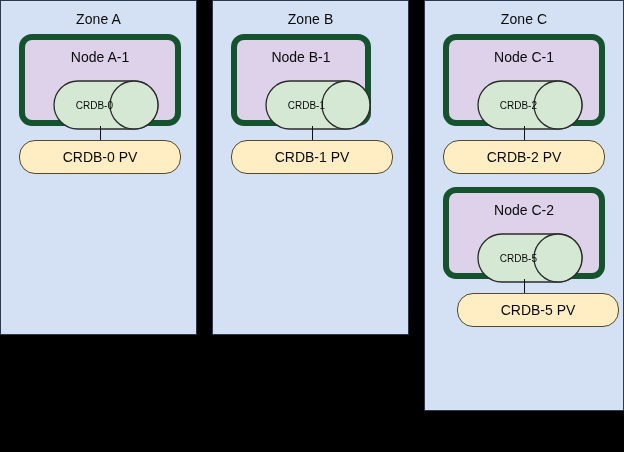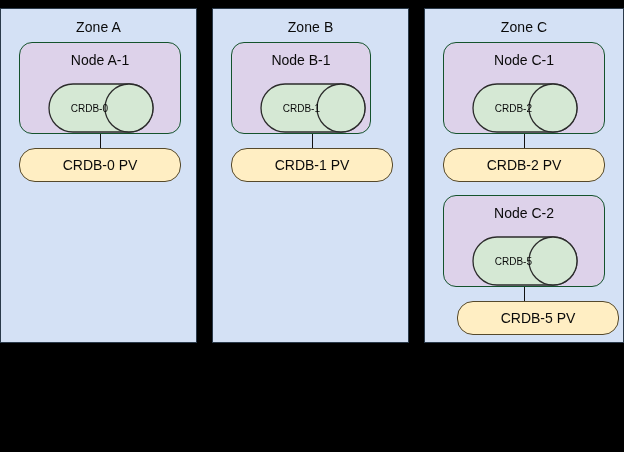--- a/index.html
+++ b/index.html
@@ -22,38 +22,37 @@
     height: 452px;
     background: #000000;
   }
 
   
   .zone {
     position: absolute;
     background: #d4e1f5;
     border: 1px solid #2b3a4a;
     box-sizing: border-box;
-    margin-top: 8px;
   }
   .zone-title {
     position: absolute;
     left: 0;
     right: 0;
     top: 10px;
     text-align: center;
     font-size: 14px;
     color: #0a0a0a;
     letter-spacing: 0.1px;
   }
 
   
   .node {
     position: absolute;
     background: #ddd2ea;
-    border: 1px solid #14532d;
+    border: 6px solid #14532d;
     border-radius: 13px;
     box-sizing: border-box;
   }
   .node-title {
     position: absolute;
     left: 0;
     right: 0;
     top: 9px;
     text-align: center;
     font-size: 14px;
@@ -150,21 +149,21 @@
     </div>
 
     <div class="connector" style="left:99px; top:125px; height:17px;"></div>
 
     <div class="pv" style="left:18px; top:139px; width:162px; height:34px;">
       <span class="pv-label">CRDB-1 PV</span>
     </div>
 
   </div>
 
-  <div class="zone" style="left:424px; top:0px; width:200px; height:335px;">
+  <div class="zone" style="left:424px; top:0px; width:200px; height:411px;">
     <div class="zone-title">Zone C</div>
 
     <div class="node" style="left:18px; top:33px; width:162px; height:92px;">
       <div class="node-title">Node C-1</div>
 
       <div class="cyl" style="left:28px; top:40px; width:106px; height:50px;">
         <svg viewBox="0 0 106 50" preserveAspectRatio="none">
           <path d="M 25,1 L 81,1 A 24,24 0 0 1 81,49 L 25,49 A 24,24 0 0 1 25,1 Z" fill="#d5e8d4" stroke="#2b2b2b" stroke-width="1.3"></path>
           <ellipse cx="81" cy="25" rx="24" ry="24" fill="#d5e8d4" stroke="#2b2b2b" stroke-width="1.3"></ellipse>
         </svg>

